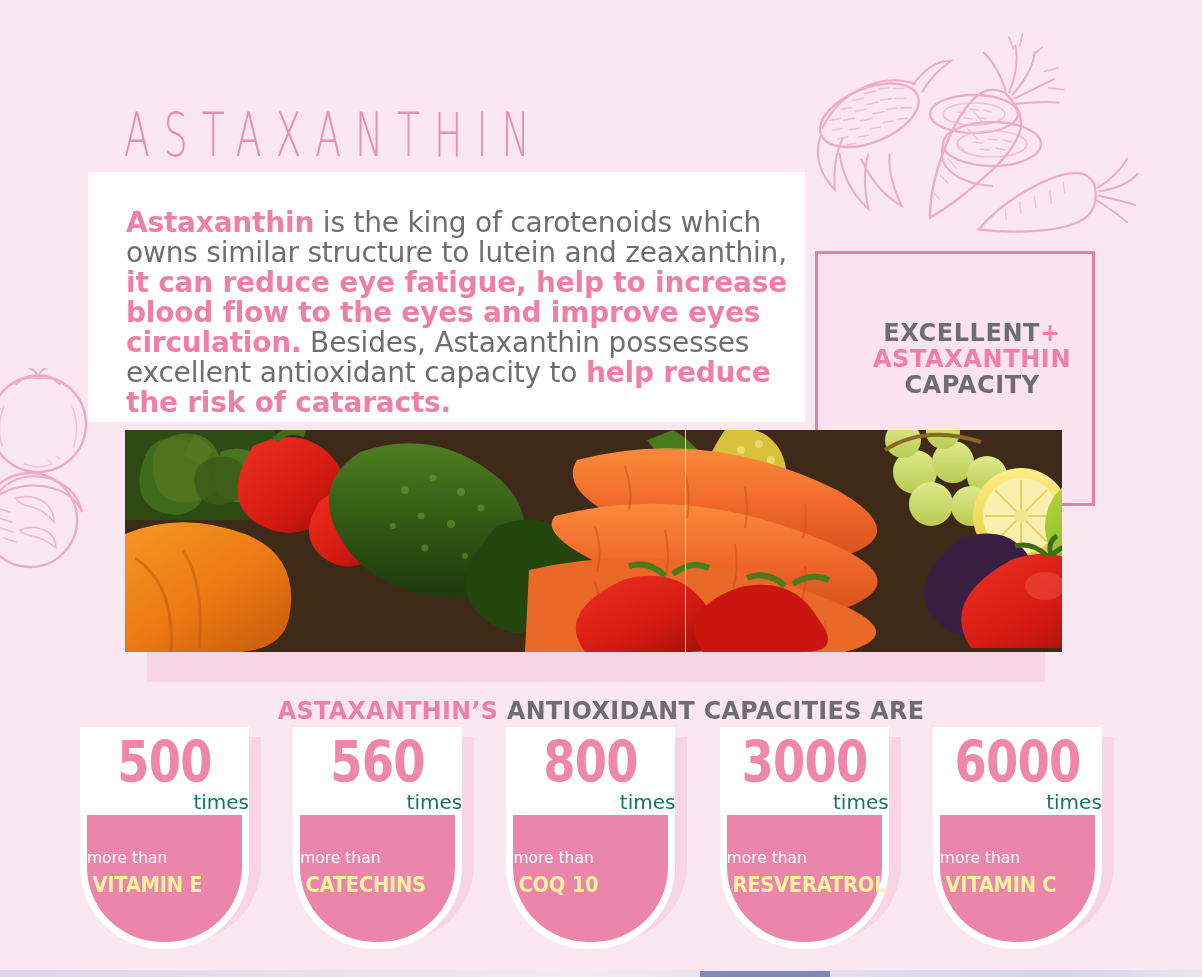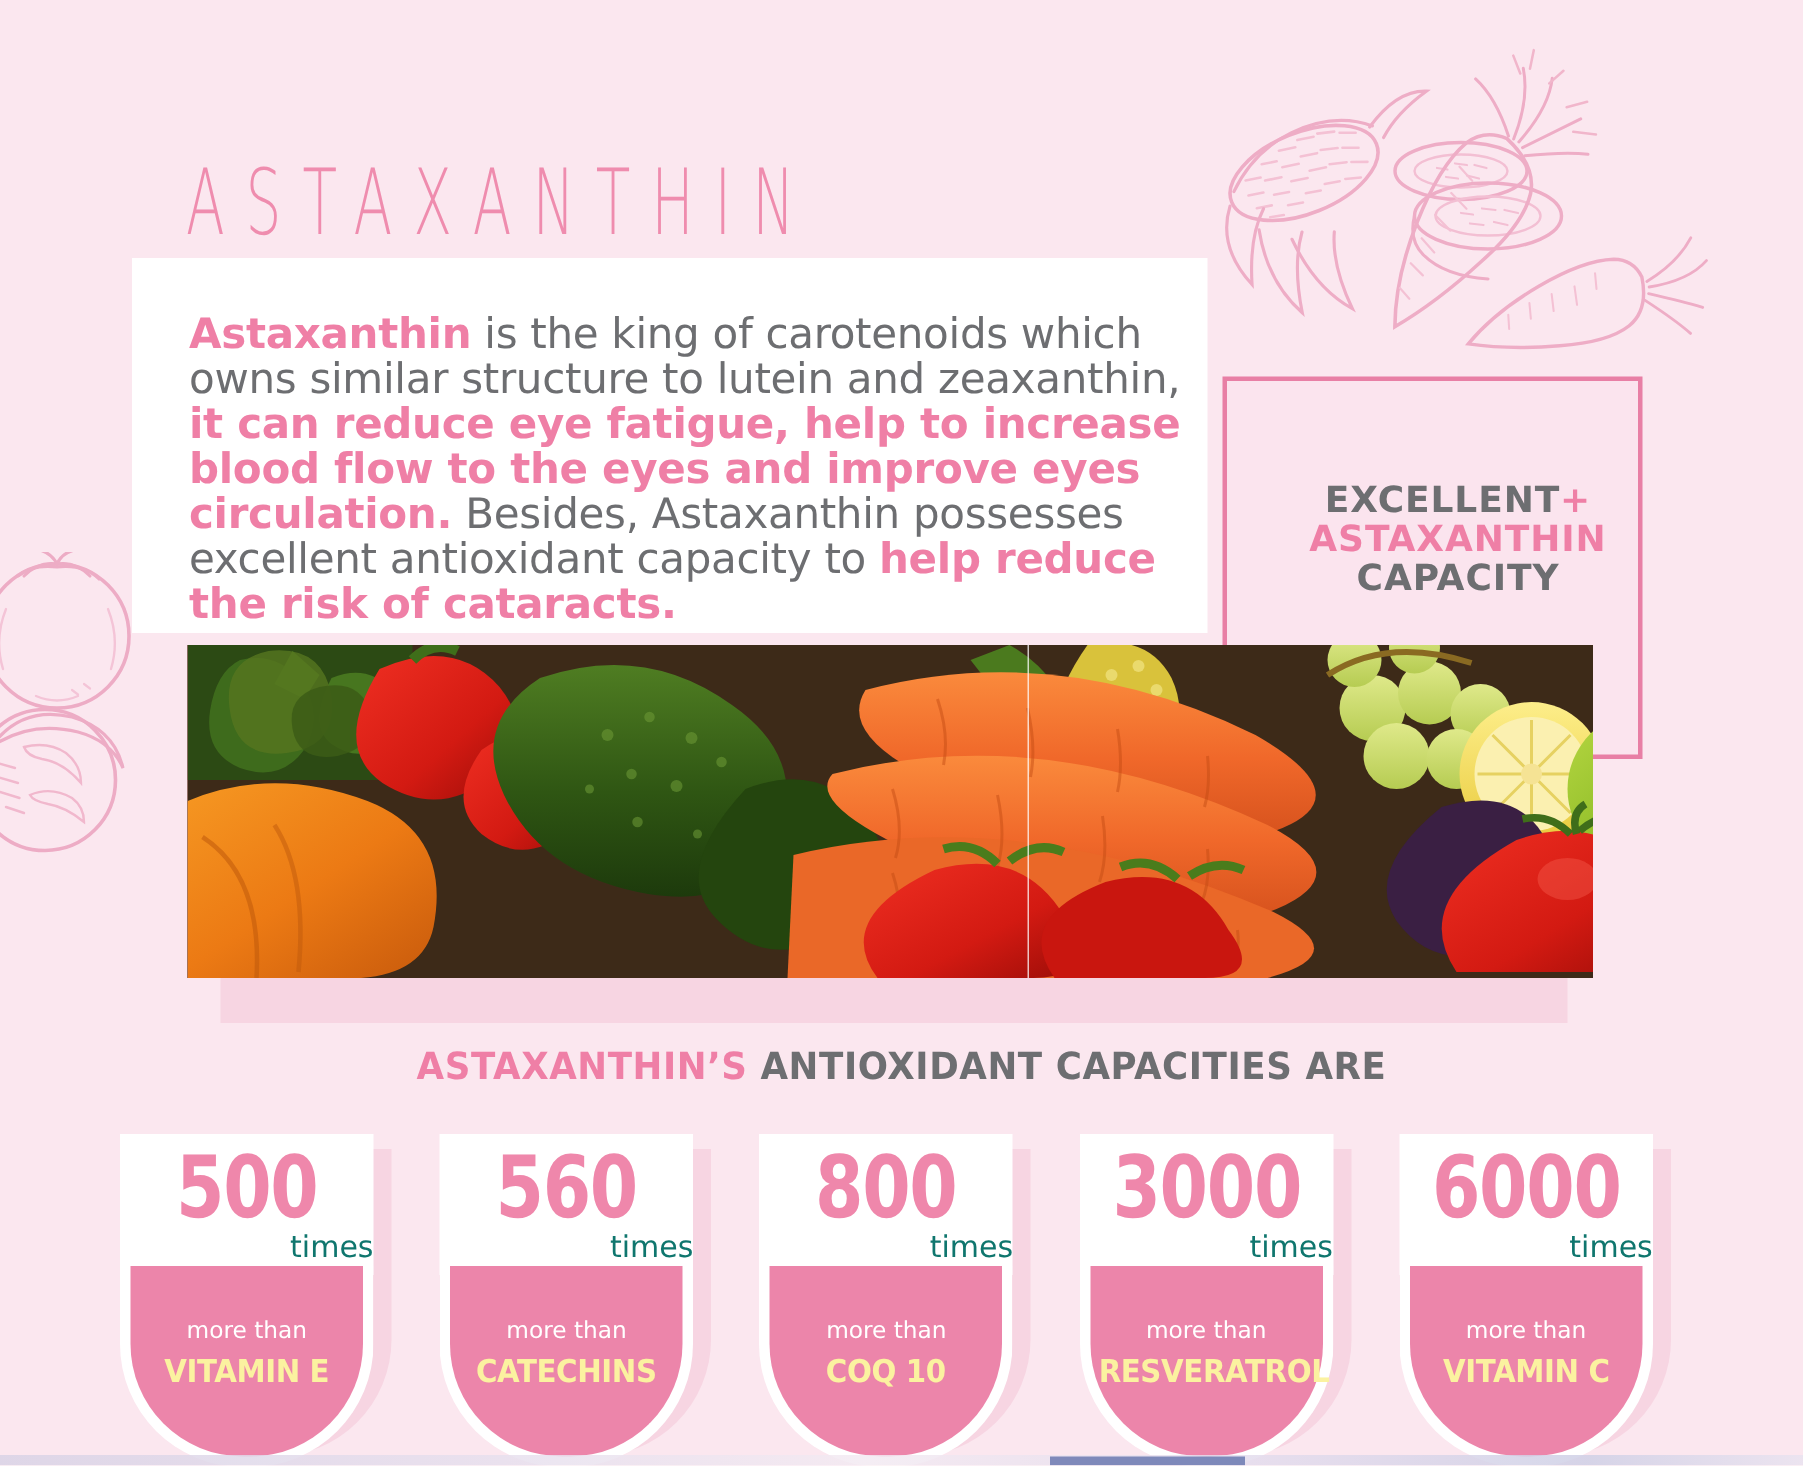--- a/index.html
+++ b/index.html
@@ -103,21 +103,21 @@
   }
   #section-heading .p { color: #ef7fa6; }
   #section-heading .g { color: #6d6e71; }
 
   
   #cards {
     position: absolute; left: 80px; top: 727px;
     width: 1042px; height: 222px;
     display: flex; gap: 24px;
   }
-  .card { position: relative; width: 194px; height: 222px; margin-top: 29px; }
+  .card { position: relative; width: 194px; height: 222px; }
   .card-shadow {
     position: absolute; left: 12px; top: 10px;
     width: 169px; height: 205px;
     background: #f7d5e2; border-radius: 0 0 78px 78px;
   }
   .card-top {
     position: absolute; left: 0; top: 0;
     width: 169px; height: 94px;
     background: #ffffff;
     text-align: center;
@@ -134,21 +134,21 @@
     font-family: "DejaVu Sans", sans-serif;
     font-size: 20px; color: #0f766e; text-align: right;
   }
   .card-bot {
     position: absolute; left: 0; top: 88px;
     width: 169px; height: 134px;
     background: #ec85aa;
     border: 7px solid #ffffff;
     border-top: none;
     border-radius: 0 0 82px 82px;
-    text-align: center;
+    text-align: left;
   }
   .card-more {
     display: block; margin-top: 34px;
     font-family: "DejaVu Sans", sans-serif;
     font-size: 15.5px; color: #ffffff;
   }
   .card-label {
     display: block; margin-top: 6px;
     font-family: "DejaVu Sans", sans-serif;
     font-weight: bold; font-size: 21px;

